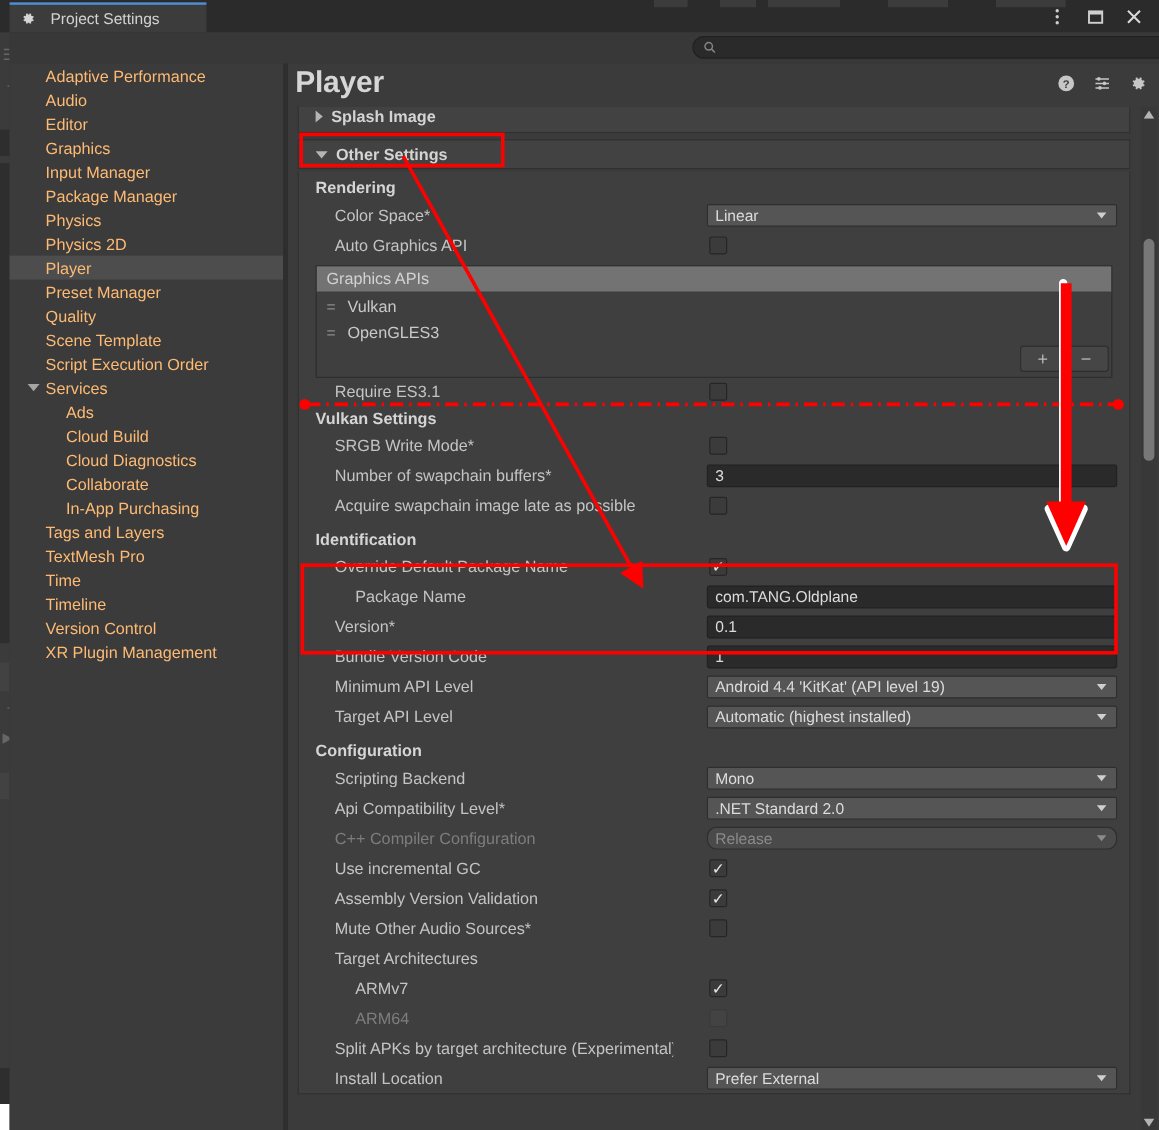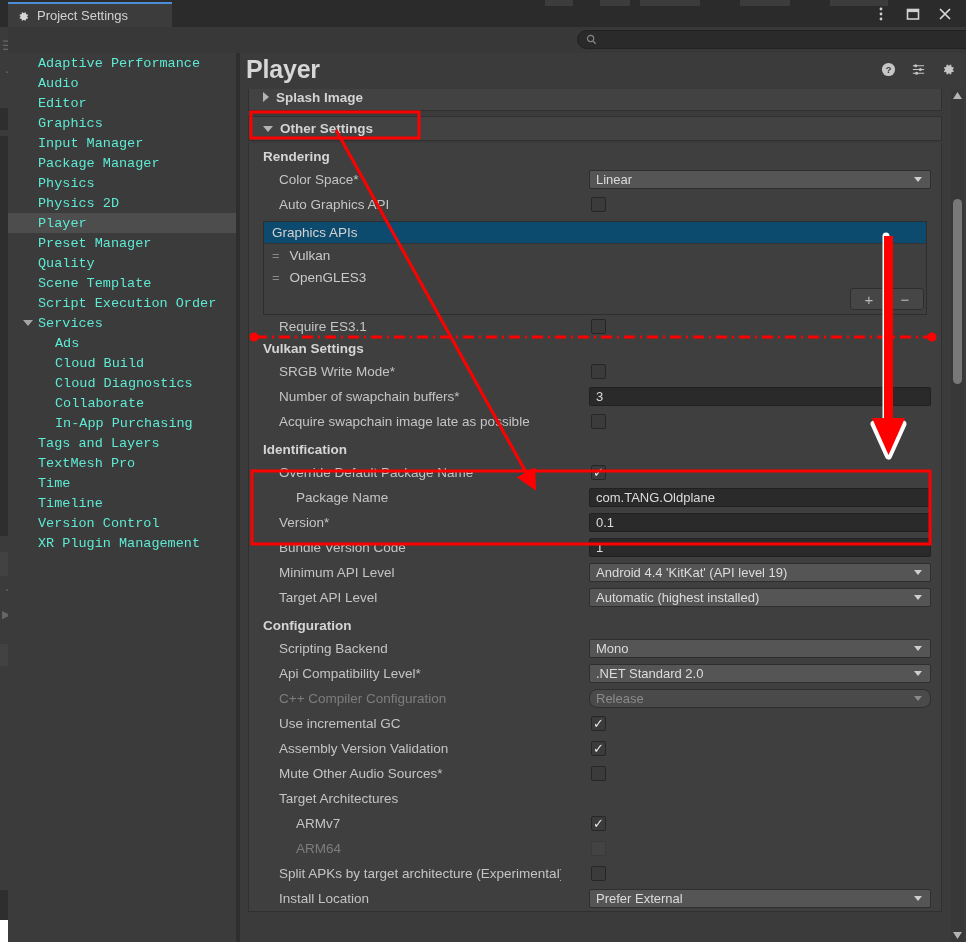--- a/index.html
+++ b/index.html
@@ -24,42 +24,42 @@
   .topbar { position: absolute; left: 0; top: 0; width: 966px; height: 27px; background: #2b2b2b; }
   .topbar-frag { position: absolute; top: 0; height: 6px; background: #3c3c3c; }
   .win-btns { position: absolute; right: 6px; top: 3px; display: flex; align-items: center; gap: 2px; }
   .win-btn { width: 30px; height: 22px; display: flex; align-items: center; justify-content: center; color: #cfcfcf; }
   .win-btn svg { display: block; }
 
   
   .tab {
     position: absolute; left: 8px; top: 2px; width: 164px; height: 25px;
     background: #3c3c3c; border-top: 2px solid #4d8fd6;
-    display: flex; align-items: center; padding-left: 9px; gap: 7px;
+    display: flex; align-items: center; padding-left: 9px; gap: 12px;
   }
   .tab-label { color: #d2d2d2; font-size: 13px; }
   .gear-tab { width: 13px; height: 13px; }
 
   
   .dialog { position: absolute; left: 8px; top: 27px; width: 958px; height: 915px; background: #383838; }
 
   
   .searchrow { position: absolute; left: 0; top: 0; width: 958px; height: 26px; background: #383838; }
   .searchbox {
     position: absolute; left: 569px; top: 3px; width: 406px; height: 19px;
     background: #2a2a2a; border: 1px solid #212121; border-radius: 10px;
     display: flex; align-items: center; padding-left: 8px;
   }
   .searchbox svg { opacity: .72; }
 
   
   .nav { position: absolute; left: 0; top: 26px; width: 228px; height: 889px; background: #3b3b3b; }
   .nav-item {
     height: 20px; display: flex; align-items: center;
-    color: #5eead4; font-size: 13.5px; padding-left: 30px; white-space: nowrap; font-family: Liberation Mono, monospace;
+    color: #fdba74; font-size: 13.5px; padding-left: 30px; white-space: nowrap;
   }
   .nav-item.selected { background: #4d4d4d; }
   .nav-item.child { padding-left: 47px; }
   .nav-item .tri {
     position: absolute; left: 15px; width: 0; height: 0;
     border-left: 5px solid transparent; border-right: 5px solid transparent; border-top: 6px solid #a5a5a5;
   }
   .nav-item.hastri { position: relative; }
 
   
@@ -105,21 +105,21 @@
     width: 342px; height: 19px; background: #2a2a2a; border: 1px solid #212121; border-radius: 2px;
     color: #dcdcdc; font-size: 13px; display: flex; align-items: center; padding-left: 6px;
   }
   .checkbox { width: 15px; height: 15px; background: #3b3b3b; border: 1px solid #262626; border-radius: 2px; display:flex; align-items:center; justify-content:center; }
   .checkbox.on { background: #3b3b3b; }
   .checkbox.dim { background: #434343; border-color:#3a3a3a; }
   .check-glyph { color: #e8e8e8; font-size: 13px; line-height: 1; margin-top: -1px; }
 
   
   .api-box { margin: 4px 14px 0 14px; border: 1px solid #2e2e2e; background: #3f3f3f; }
-  .api-head { height: 22px; background: #0c4a6e; color: #d2d2d2; font-size: 13.5px; display:flex; align-items:center; padding-left: 8px; border-bottom: 1px solid #343434; }
+  .api-head { height: 22px; background: #737373; color: #d2d2d2; font-size: 13.5px; display:flex; align-items:center; padding-left: 8px; border-bottom: 1px solid #343434; }
   .api-item { height: 22px; display: flex; align-items: center; gap: 10px; padding-left: 8px; color: #c9c9c9; font-size: 13.5px; }
   .api-grip { color: #8a8a8a; font-size: 13px; }
   .api-footer { position: relative; height: 26px; }
   .api-btns { position: absolute; right: 2px; top: 0px; width: 74px; height: 22px; background: #464646; border:1px solid #2e2e2e; border-radius: 3px; display:flex; }
   .api-btn { flex:1; display:flex; align-items:center; justify-content:center; color:#b9b9b9; font-size: 15px; }
 
   
   .vscroll { position: absolute; right: 2px; top: 36px; width: 13px; height: 853px; background: #383838; }
   .vscroll .arr { height: 13px; display:flex; align-items:center; justify-content:center; }
   .vscroll .thumb { position: absolute; left: 2px; top: 110px; width: 9px; height: 185px; background: #787878; border-radius: 5px; }

